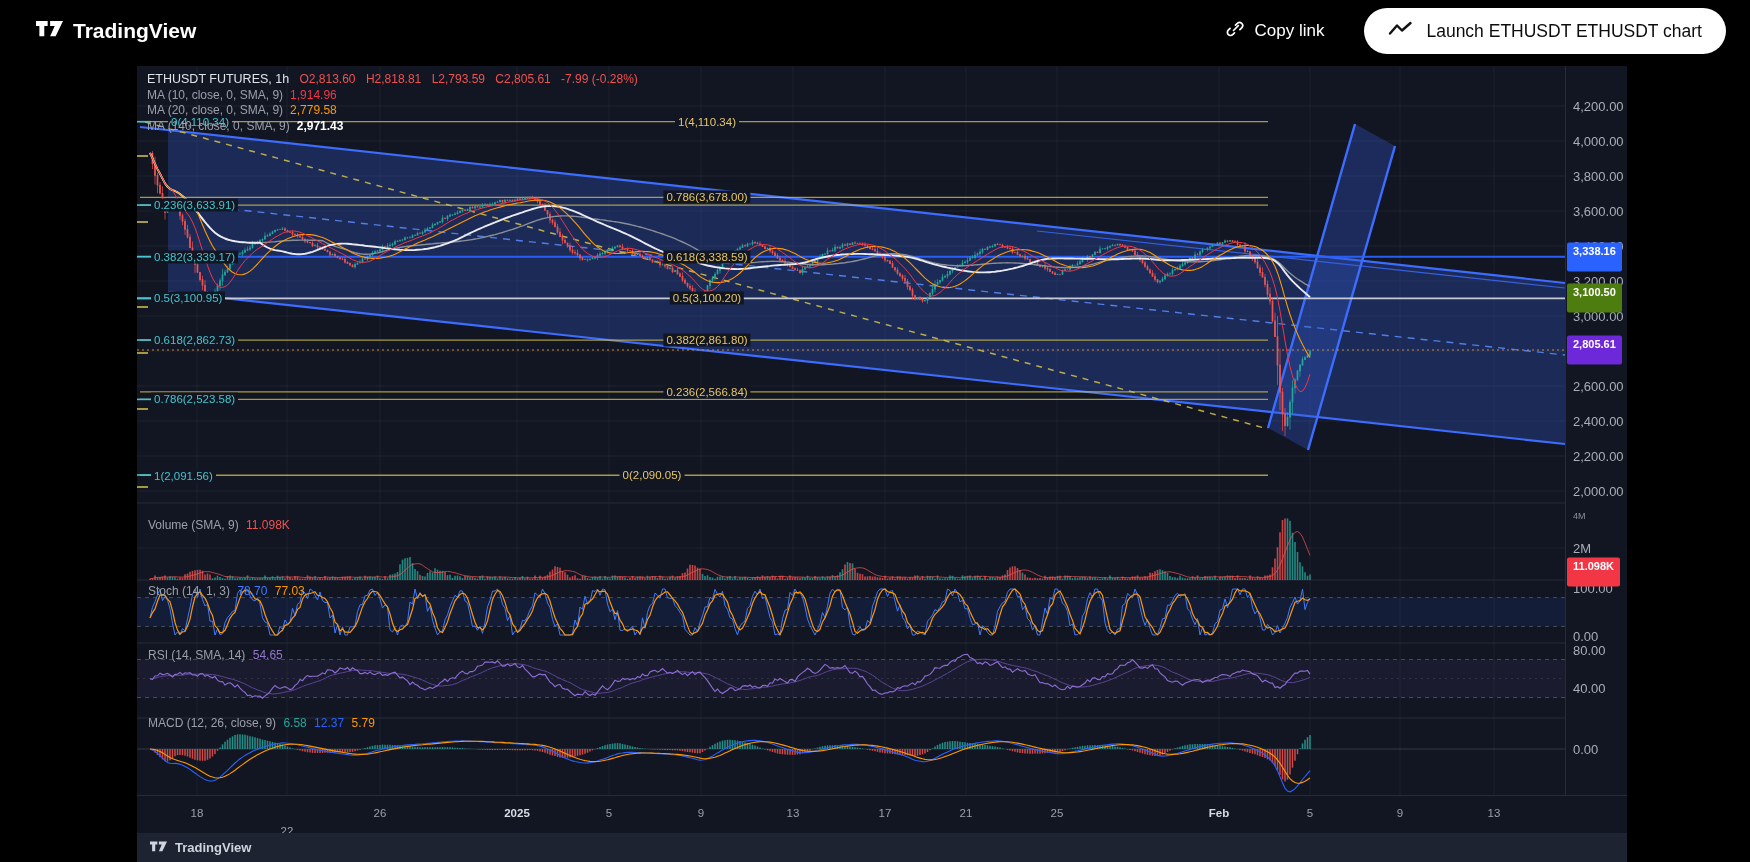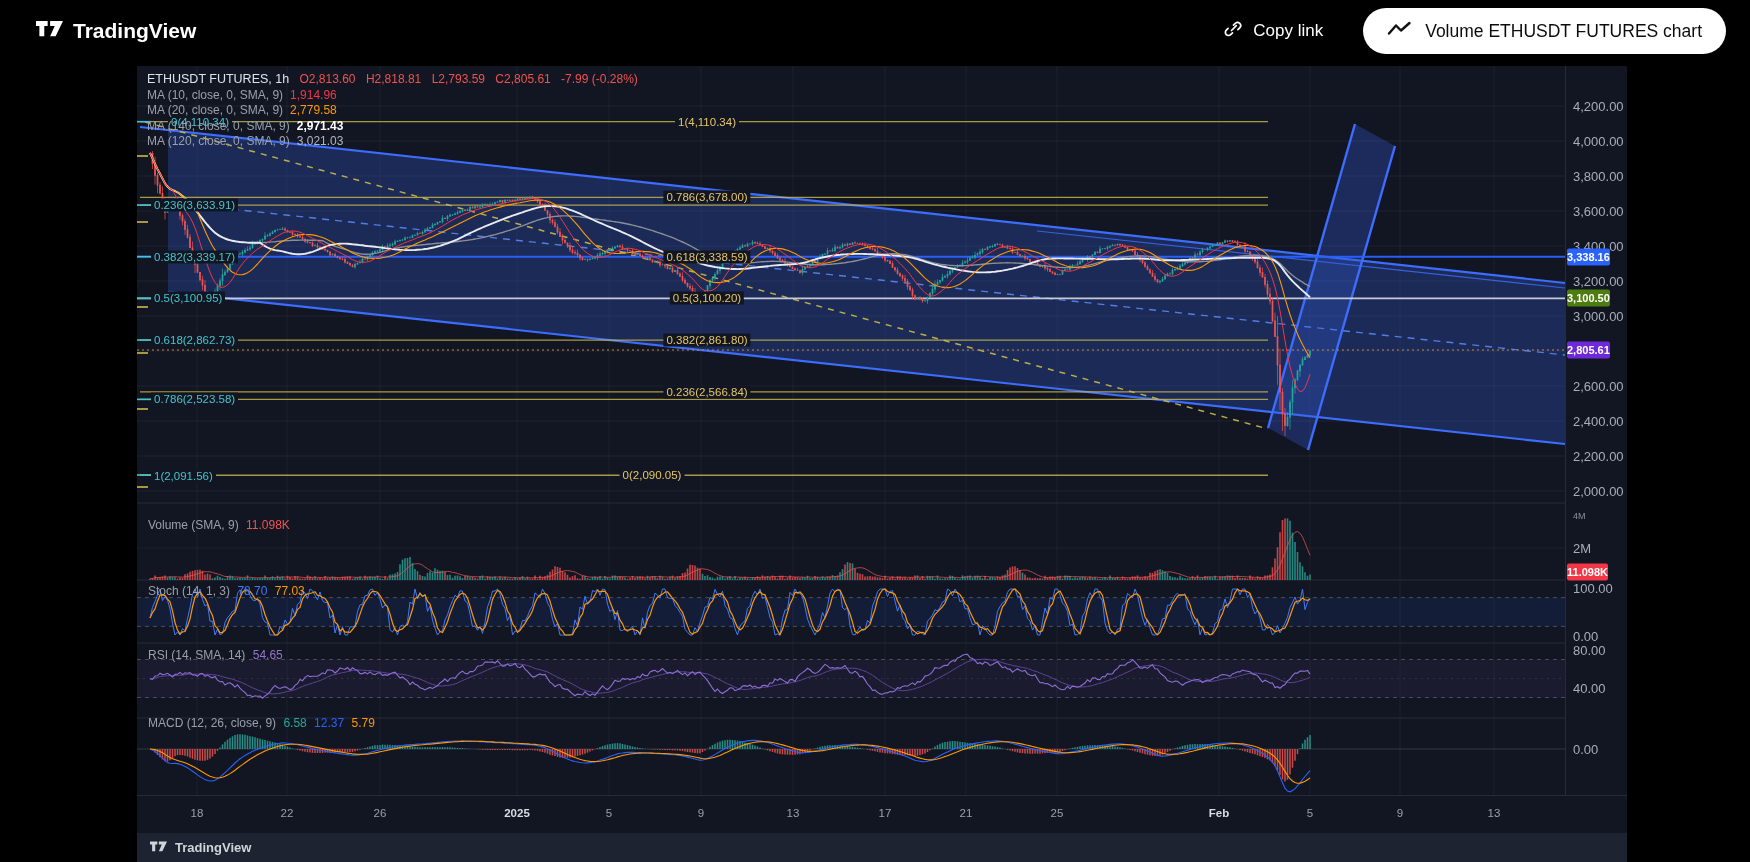--- a/index.html
+++ b/index.html
@@ -12,21 +12,21 @@
   .copy{display:flex;align-items:center;gap:10px;color:#fff;font-size:17px;cursor:pointer}
   .launch{display:flex;align-items:center;gap:12px;background:#fff;color:#0c0c0c;font-size:17.5px;
     border:none;border-radius:24px;height:46px;padding:0 24px;font-family:inherit;cursor:pointer;font-weight:500}
   
   .card{position:absolute;left:137px;top:66px;width:1490px;height:796px;background:#121622}
   #csvg{position:absolute;left:0;top:0;z-index:1}
   .overlay{position:absolute;left:0;top:0;width:1490px;height:729px;z-index:3;pointer-events:none}
   .paxis{position:absolute;left:1428px;top:0;width:62px;height:729px;border-left:1px solid #262b38;z-index:2}
   .pa-lbl{position:absolute;left:7px;transform:translateY(-50%);font-size:13px;color:#a8adb8;white-space:nowrap}
   .pa-sm{font-size:9px;color:#8b909b}
-  .badge{position:absolute;left:1430px;transform:translateY(-50%);height:17px;line-height:17px;padding:0 0;
+  .badge{position:absolute;left:1430px;transform:translateY(-50%);height:29px;line-height:17px;padding:0 6px;
     font-size:11px;font-weight:bold;color:#fff;border-radius:2px;z-index:5;white-space:nowrap}
   .taxis{position:absolute;left:0;top:729px;width:1490px;height:38px;border-top:1px solid #262b38;z-index:2}
   .t-lbl{position:absolute;top:11px;transform:translateX(-50%);font-size:11.5px;color:#9aa0ab}
   .t-lbl.bold{font-weight:bold;color:#d8dce4}
   .cfooter{position:absolute;left:0;top:767px;width:1490px;height:29px;background:#1d2330;z-index:4;
     display:flex;align-items:center;gap:8px;box-sizing:border-box;padding-left:13px}
   .cfooter span{font-size:13px;font-weight:bold;color:#cfd4dd}
   .legend{position:absolute;left:10px;top:6px;z-index:6;font-size:12px}
   .lrow{height:15.5px;line-height:15.5px;white-space:nowrap}
   .sym{color:#dfe3ea;font-size:12.5px}
@@ -62,21 +62,21 @@
         </svg>
       </span>
       <span>Copy link</span>
     </div>
     <button class="launch">
       <span>
         <svg width="26" height="18" viewBox="0 0 26 18" fill="none" stroke="#111" stroke-width="2.4" stroke-linecap="round" stroke-linejoin="round">
           <path d="M2 13.5L9 5.5l5 5 8.5-7.5"></path>
         </svg>
       </span>
-      <span>Volume ETHUSDT FUTURES chart</span>
+      <span>Launch ETHUSDT ETHUSDT chart</span>
     </button>
   </div>
 </div>
 
 <div class="card">
   <svg id="csvg" width="1428" height="729">
       <line x1="60" y1="0" x2="60" y2="729" stroke="rgba(255,255,255,0.05)"></line>
       <line x1="150" y1="0" x2="150" y2="729" stroke="rgba(255,255,255,0.05)"></line>
       <line x1="243" y1="0" x2="243" y2="729" stroke="rgba(255,255,255,0.05)"></line>
       <line x1="380" y1="0" x2="380" y2="729" stroke="rgba(255,255,255,0.05)"></line>
@@ -1116,21 +1116,20 @@
       <span class="red">O2,813.60</span>
       <span class="red">H2,818.81</span>
       <span class="red">L2,793.59</span>
       <span class="red">C2,805.61</span>
       <span class="red">-7.99 (-0.28%)</span>
     </div>
     <div id="ma-rows">
         <div class="lrow"><span class="mal">MA (10, close, 0, SMA, 9)</span><span class="mav" style="color: rgb(242, 54, 69);">1,914.96</span></div>
         <div class="lrow"><span class="mal">MA (20, close, 0, SMA, 9)</span><span class="mav" style="color: rgb(255, 152, 0);">2,779.58</span></div>
         <div class="lrow"><span class="mal">MA (140, close, 0, SMA, 9)</span><span class="mav" style="color: rgb(255, 255, 255); font-weight: bold;">2,971.43</span></div>
-        <div class="lrow"><span class="mal">MA (120, close, 0, SMA, 9)</span><span class="mav" style="color: rgb(178, 181, 190);">3,021.03</span></div>
       </div>
   </div>
 
   <div class="pane-lbl" style="top:452px">
     <span style="margin-left:0">Volume (SMA, 9)</span>
     <span style="color: rgb(239, 83, 80);">11.098K</span>
   </div>
   <div class="pane-lbl" style="top:518px">
     <span style="margin-left:0">Stoch (14, 1, 3)</span>
     <span style="color: rgb(61, 123, 255);">78.70</span>
@@ -1162,21 +1161,21 @@
       <div class="pa-lbl pa-sm" style="top: 450px;">4M</div>
       <div class="pa-lbl" style="top: 482px;">2M</div>
       <div class="pa-lbl" style="top: 522px;">100.00</div>
       <div class="pa-lbl" style="top: 570px;">0.00</div>
       <div class="pa-lbl" style="top: 584px;">80.00</div>
       <div class="pa-lbl" style="top: 622px;">40.00</div>
       <div class="pa-lbl" style="top: 683px;">0.00</div>
     </div>
   <div class="taxis" id="taxis">
       <div class="t-lbl" style="left: 60px;">18</div>
-      <div class="t-lbl" style="left: 150px;">22</div>
+      <div class="t-lbl" style="left: 150px; margin-top: 18px;">22</div>
       <div class="t-lbl" style="left: 243px;">26</div>
       <div class="t-lbl bold" style="left: 380px;">2025</div>
       <div class="t-lbl" style="left: 472px;">5</div>
       <div class="t-lbl" style="left: 564px;">9</div>
       <div class="t-lbl" style="left: 656px;">13</div>
       <div class="t-lbl" style="left: 748px;">17</div>
       <div class="t-lbl" style="left: 829px;">21</div>
       <div class="t-lbl" style="left: 920px;">25</div>
       <div class="t-lbl bold" style="left: 1082px;">Feb</div>
       <div class="t-lbl" style="left: 1173px;">5</div>

